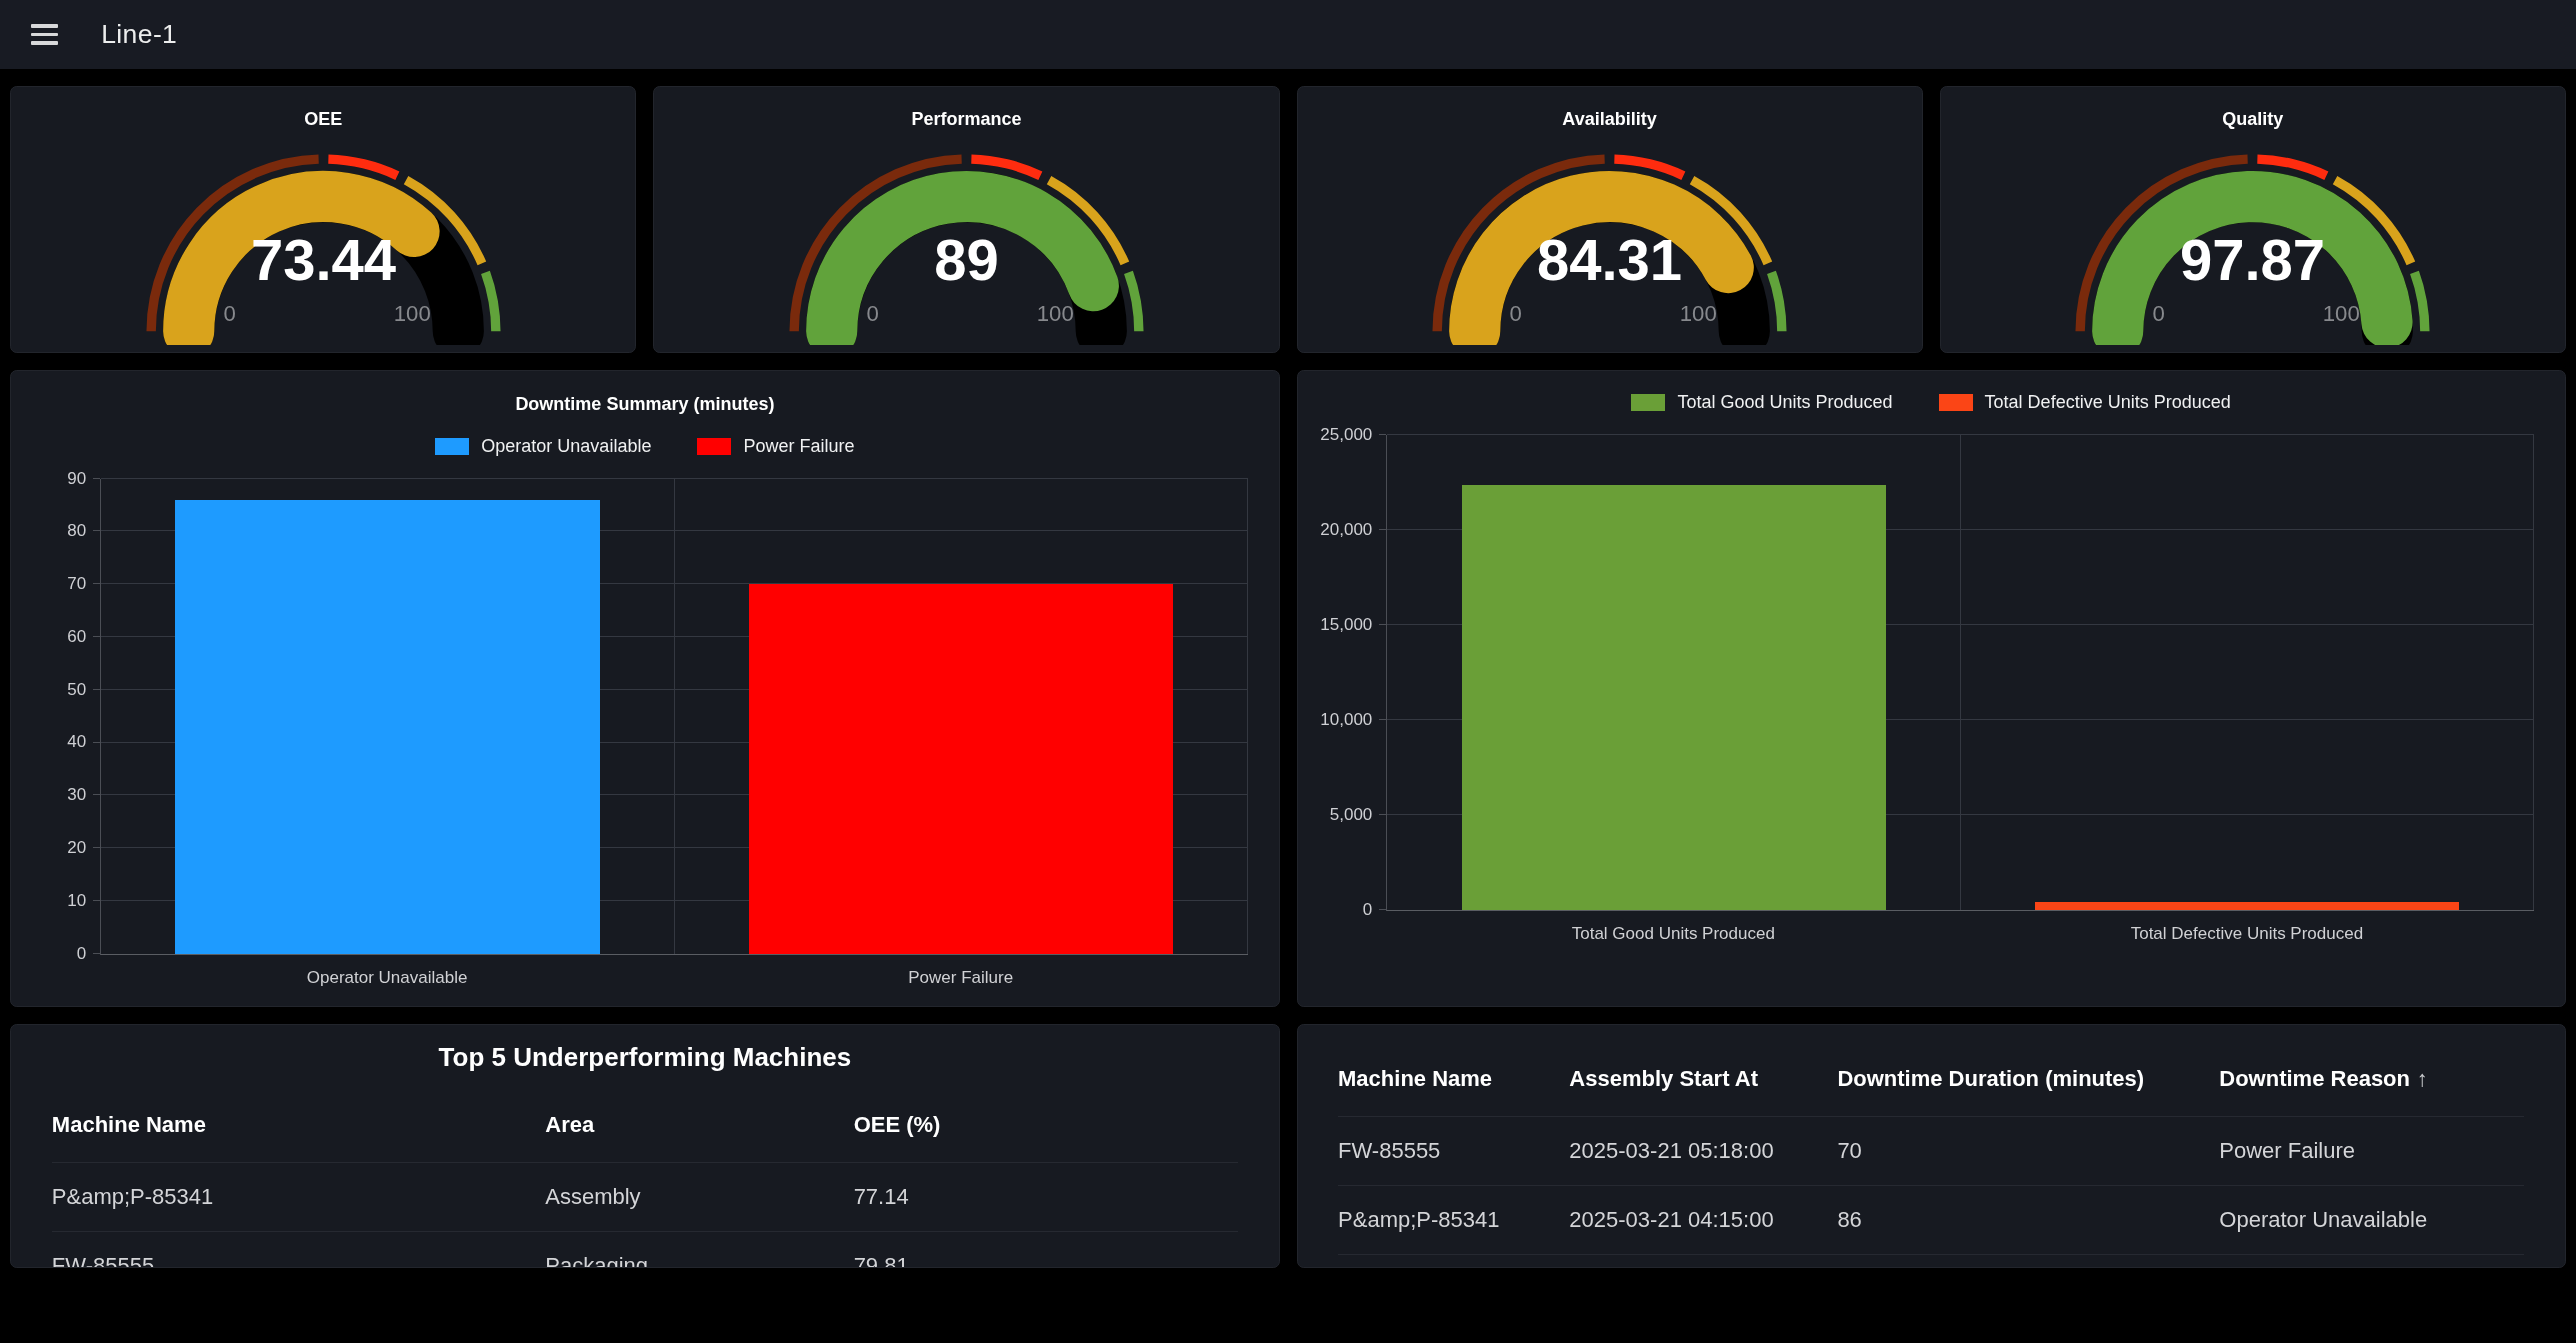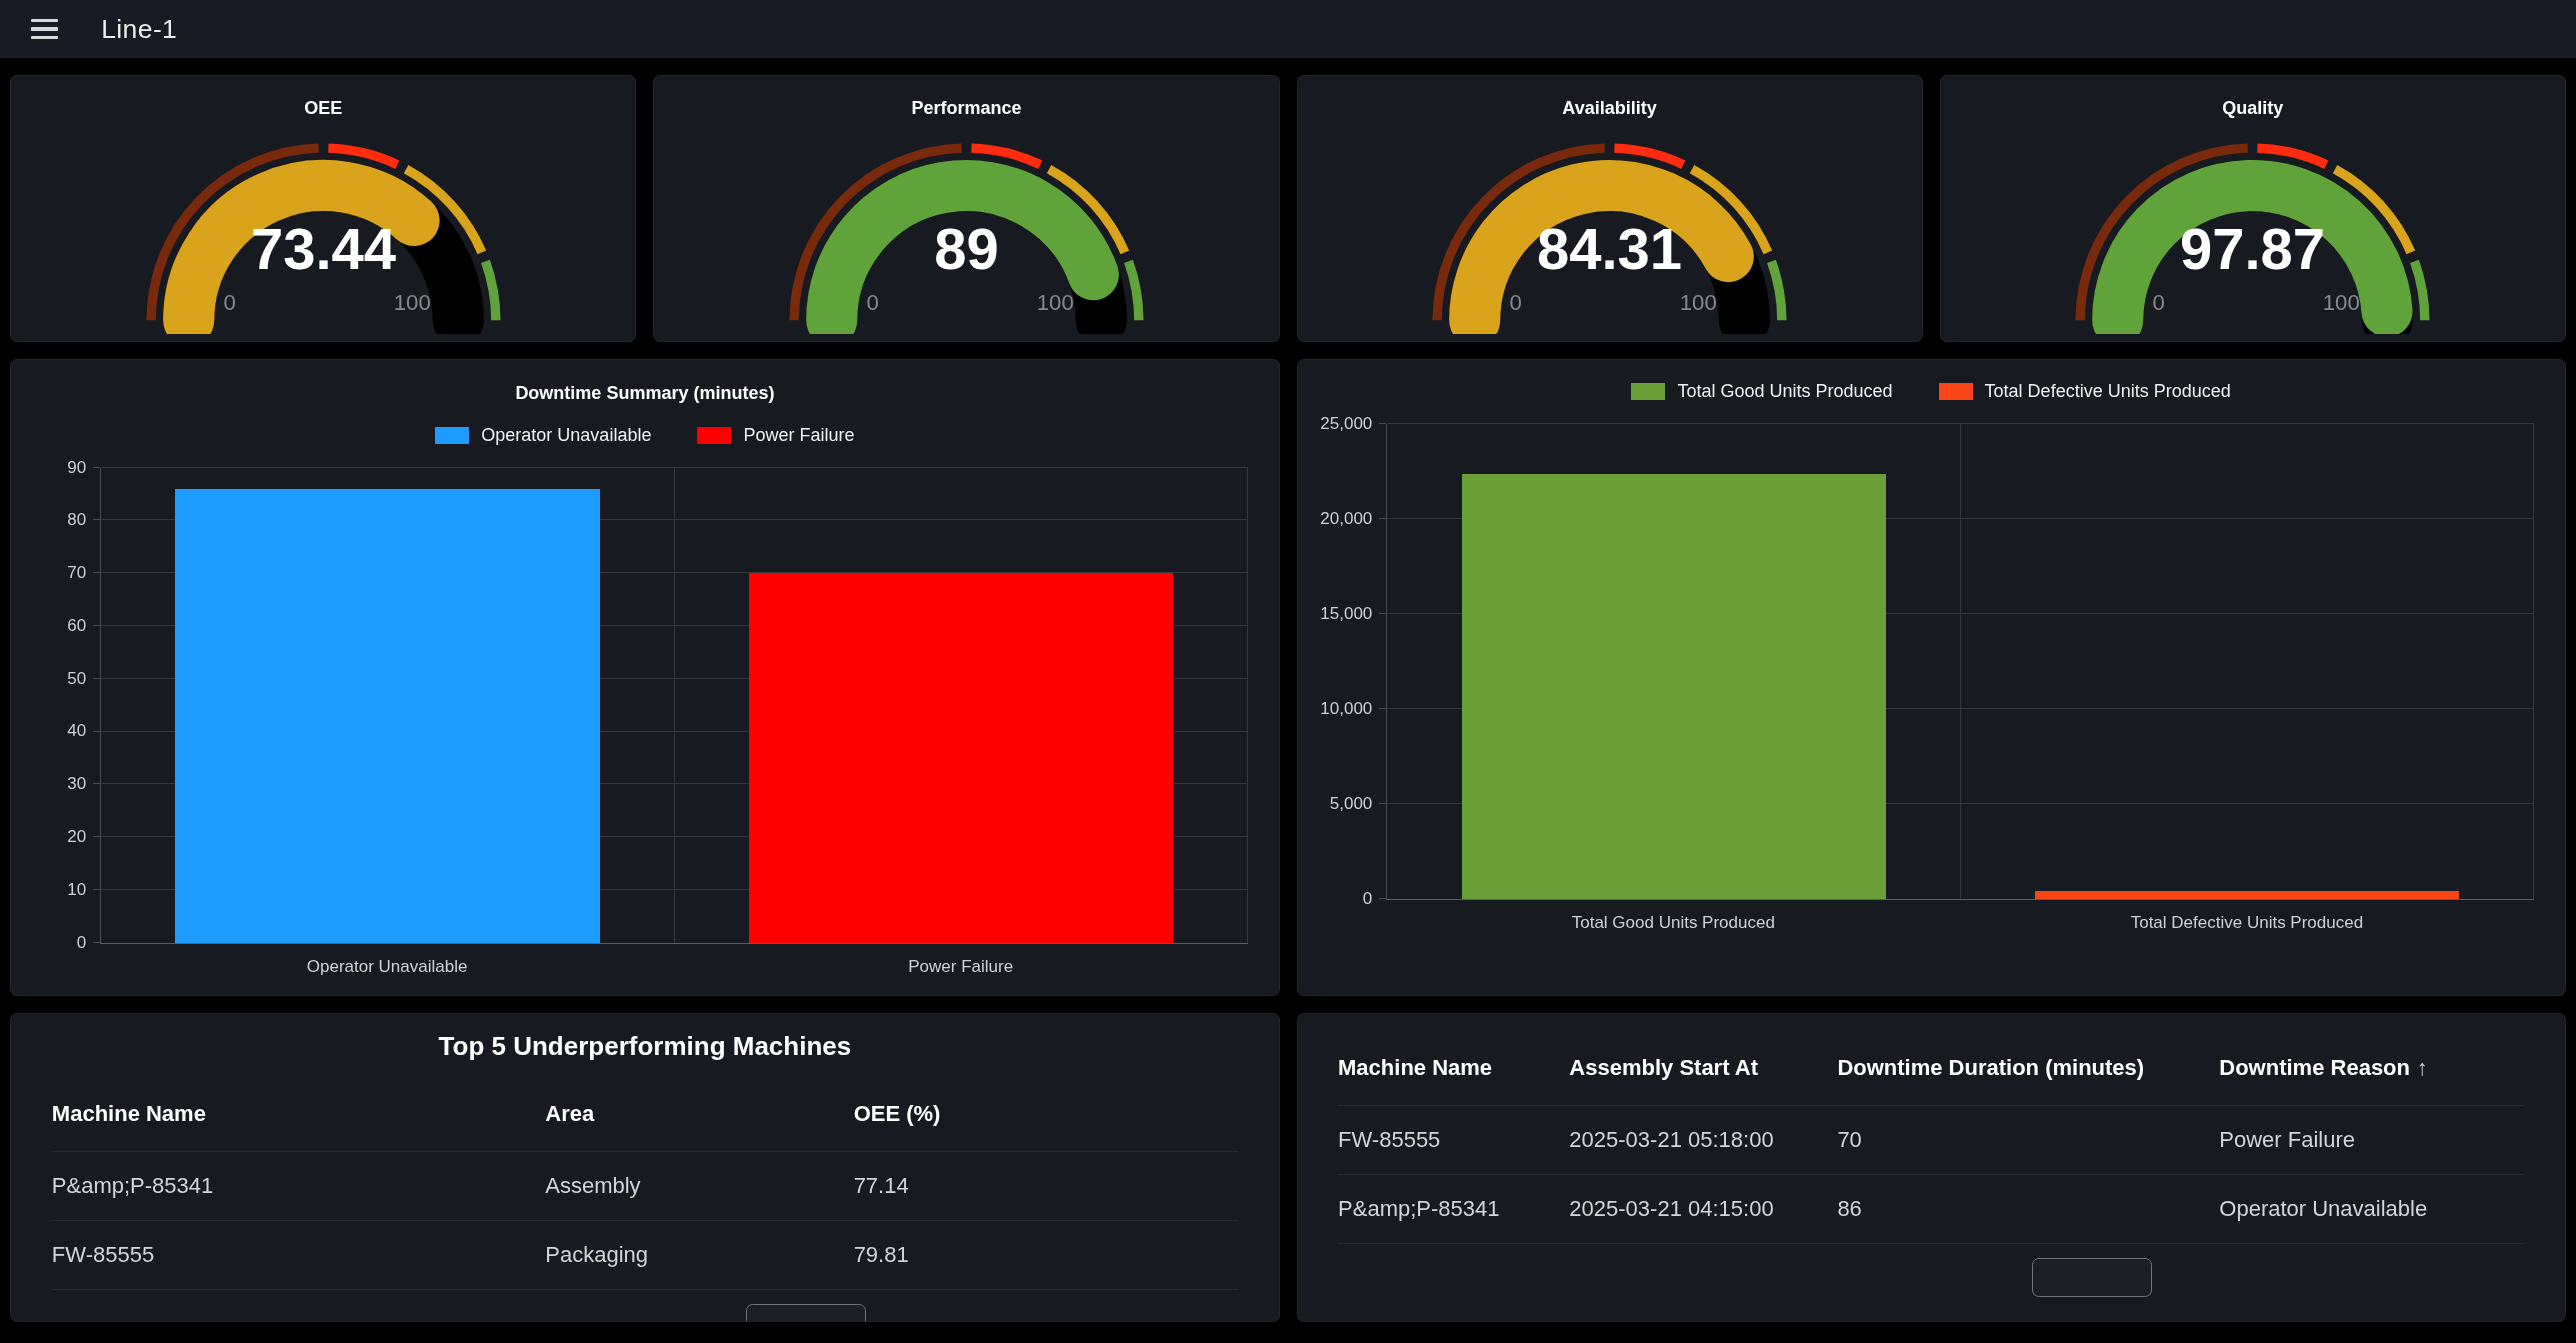--- a/index.html
+++ b/index.html
@@ -2,30 +2,30 @@
 <html style="font-size:13.7px"><head>
 <meta charset="utf-8">
 <style>
   html,body{margin:0;padding:0;}
   body{
     width:2576px;height:1344px;overflow:hidden;background:#000;
     font-family:"Liberation Sans",sans-serif;color:#d8d9da;
     -webkit-font-smoothing:antialiased;
   }
   
-  .header{height:58px;background:#181b23;display:flex;align-items:center;padding:0 26px;gap:38px;}
+  .header{height:69px;background:#181b23;display:flex;align-items:center;padding:0 26px;gap:38px;}
   .hamburger{background:none;border:none;cursor:pointer;display:flex;flex-direction:column;gap:5.1px;padding:5.1px;}
   .hamburger .hb{display:block;width:27px;height:3.4px;background:#d8d9da;border-radius:0.9px;}
   .app-title{font-size:26.5px;color:#eceded;font-weight:400;letter-spacing:0.4px;}
   
   .dash{padding:17px 10.3px 0 10.3px;display:flex;flex-direction:column;gap:17px;}
   .row{display:grid;gap:17px;}
   .row.gauges{grid-template-columns:repeat(4,1fr);height:267px;}
   .row.charts{grid-template-columns:repeat(2,1fr);height:637px;}
-  .row.tables{grid-template-columns:repeat(2,1fr);height:309px;}
+  .row.tables{grid-template-columns:repeat(2,1fr);height:244px;}
   .panel{background:#171a21;border:0.9px solid #22252c;border-radius:6.8px;overflow:hidden;position:relative;}
   
   .gauge-panel{display:flex;flex-direction:column;align-items:center;}
   .panel-title{margin-top:19px;font-size:18px;font-weight:700;color:#fff;text-align:center;line-height:27px;}
   .gauge-svg{width:393px;height:215px;margin-top:-3.4px;}
   .gauge-svg text{font-family:"Liberation Sans",sans-serif;}
   
   .chart-title{margin-top:22px;text-align:center;font-size:18px;font-weight:700;color:#fff;line-height:22px;}
   .legend{margin-top:20.5px;display:flex;justify-content:center;align-items:center;gap:46px;}
   .legend-item{display:flex;align-items:center;gap:12px;cursor:pointer;}

